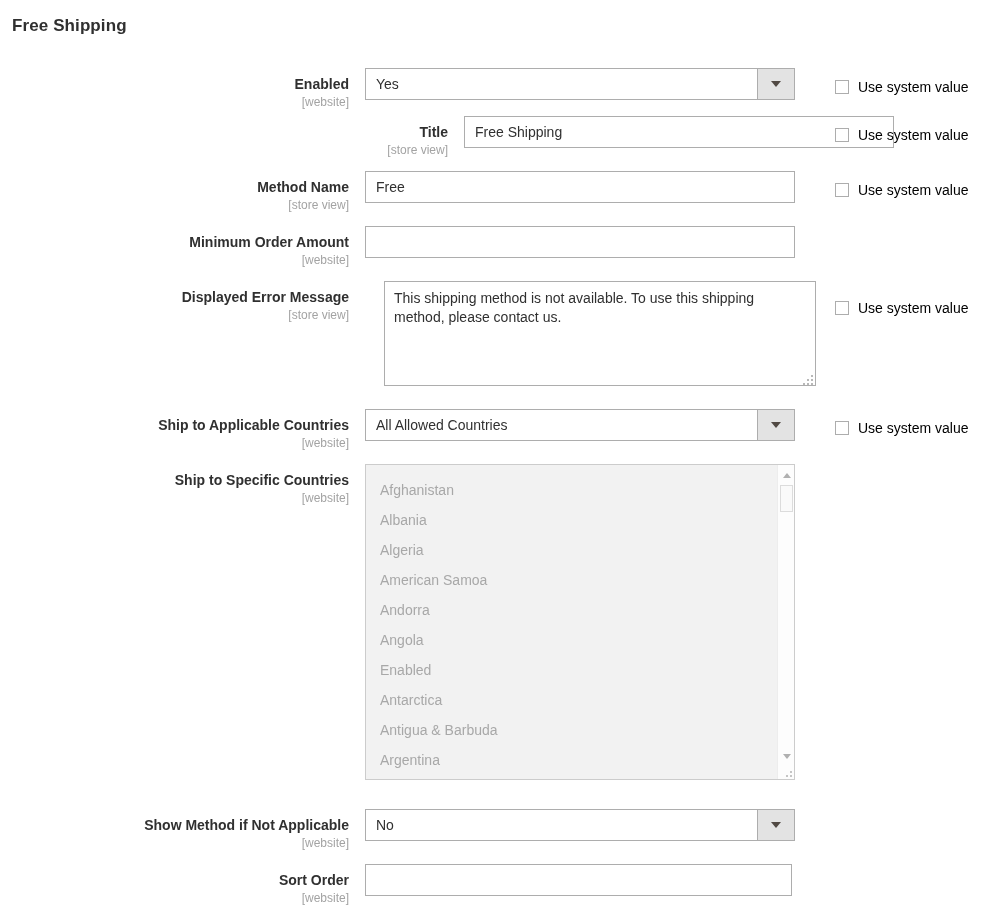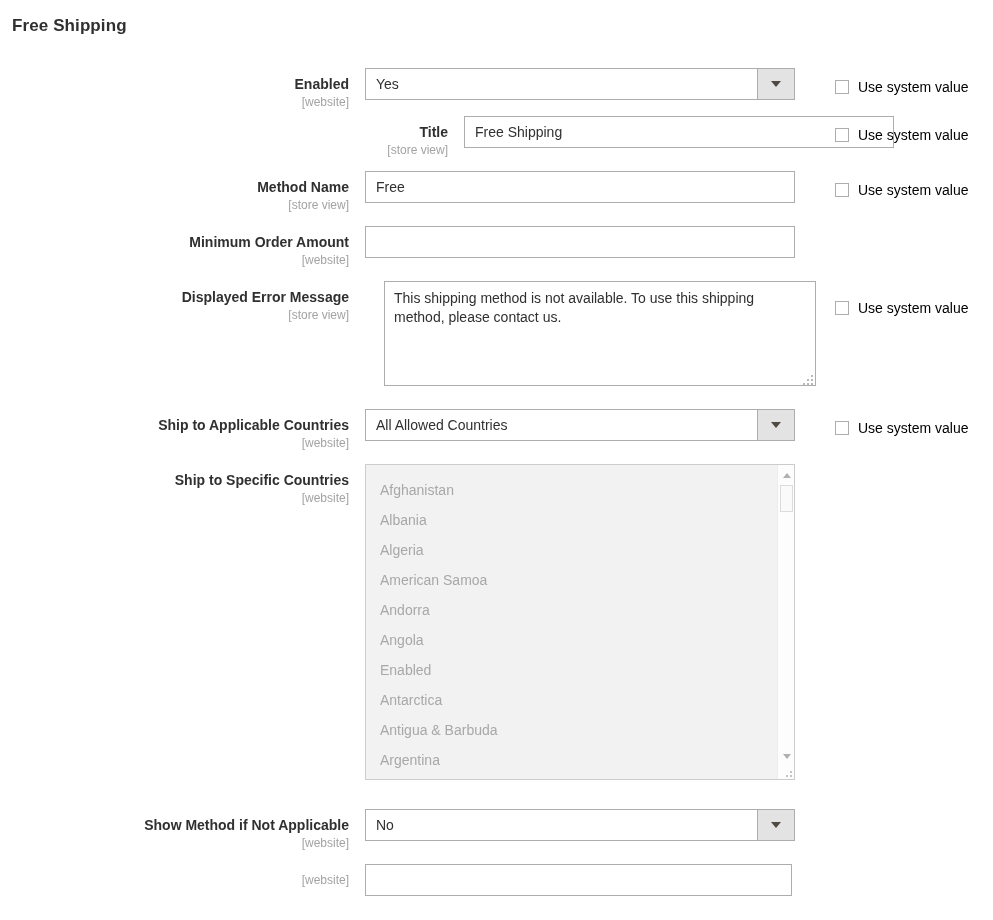--- a/index.html
+++ b/index.html
@@ -427,20 +427,21 @@
           <div class="select-face">No</div>
           <div class="select-arrow-btn">
             <span class="caret"></span>
           </div>
         </div>
       </div>
     </div>
 
     <div class="row" style="height:55px;">
       <div class="label-cell">
+        <span class="label-text">Sort Order</span>
         <span class="scope-text">[website]</span>
       </div>
       <div class="control-cell">
         <input class="text-input narrow" type="text" value="" style="">
       </div>
     </div>
 
   </div>
 </div>
 

